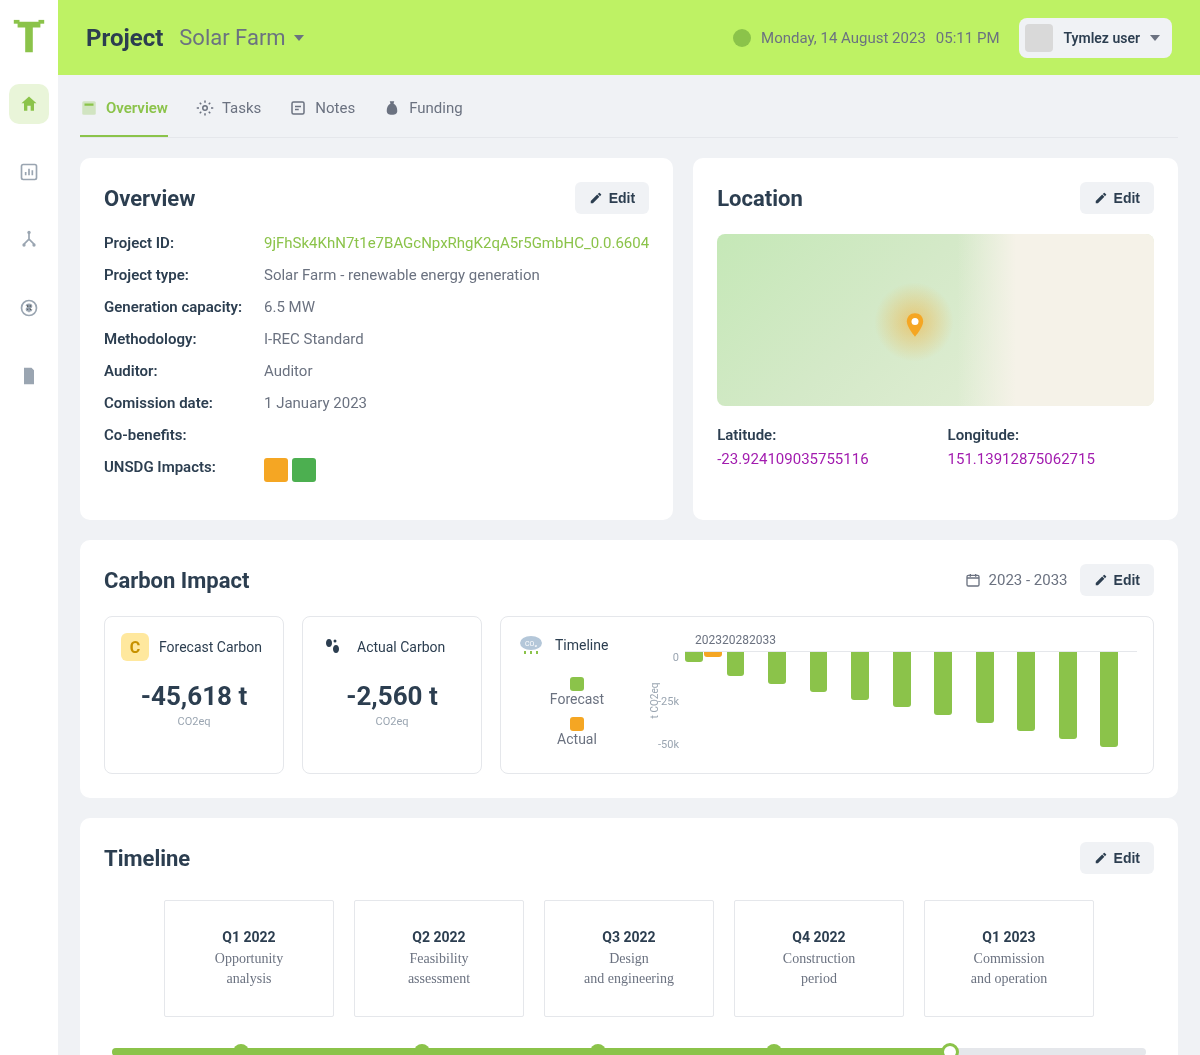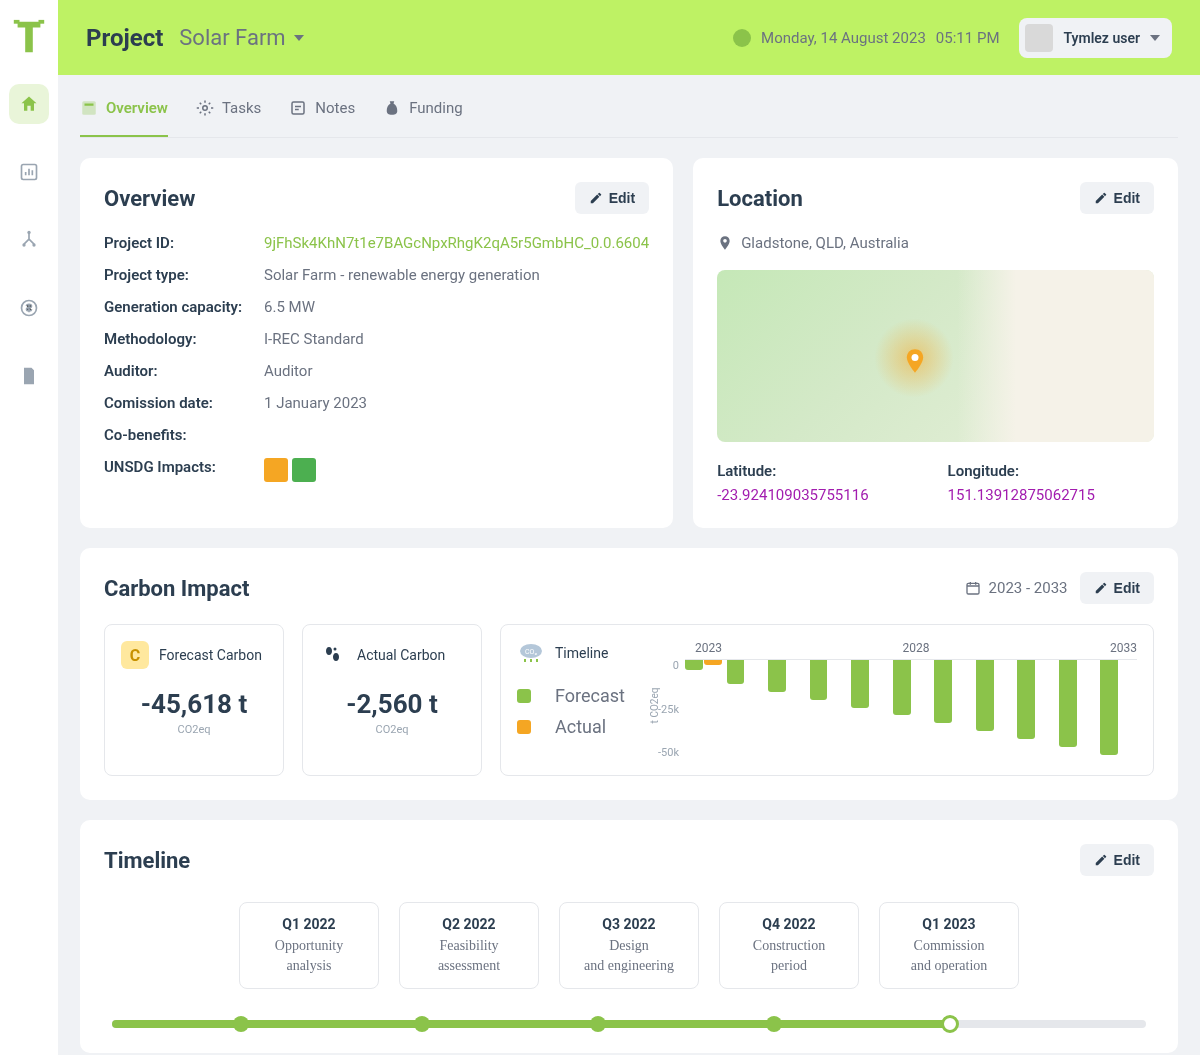--- a/index.html
+++ b/index.html
@@ -50,33 +50,33 @@
 .carbon-row { display: flex; gap: 18px; }
 .metric-card { border: 1px solid #e5e7eb; border-radius: 8px; padding: 16px; width: 180px; }
 .metric-head { display: flex; align-items: center; gap: 10px; margin-bottom: 20px; }
 .metric-icon { width: 28px; height: 28px; border-radius: 6px; display: flex; align-items: center; justify-content: center; font-weight: 700; }
 .metric-title { font-weight: 400; font-size: 14px; }
 .metric-value { font-size: 26px; font-weight: 700; text-align: center; }
 .metric-unit { font-size: 11px; color: #9aa5b1; text-align: center; margin-top: 4px; }
 .timeline-card { border: 1px solid #e5e7eb; border-radius: 8px; padding: 16px; flex: 1; display: flex; gap: 18px; }
 .timeline-legend { width: 120px; }
 .legend-head { display: flex; align-items: center; gap: 10px; margin-bottom: 20px; }
-.legend-item { display: flex; align-items: center; gap: 24px; font-size: 18px; color: #6b7280; margin-bottom: 10px; }
+.legend-item { display: flex; align-items: center; gap: 0; font-size: 14px; color: #6b7280; margin-bottom: 10px; flex-direction: column; }
 .legend-sw { width: 14px; height: 14px; border-radius: 3px; }
 .chart-area { flex: 1; position: relative; }
-.chart-years { display: flex; justify-content: space-between; font-size: 12px; color: #6b7280; margin-bottom: 4px; padding-left: 40px; }
+.chart-years { display: flex; font-size: 12px; color: #6b7280; margin-bottom: 4px; padding-left: 40px; }
 .chart-body { display: flex; height: 100px; }
 .chart-yaxis { display: flex; flex-direction: column; justify-content: space-between; font-size: 11px; color: #9aa5b1; width: 30px; text-align: right; padding-right: 6px; }
 .chart-ylabel { position: absolute; left: -18px; top: 50%; transform: rotate(-90deg); font-size: 10px; color: #9aa5b1; }
 .chart-bars { flex: 1; display: flex; align-items: flex-start; gap: 5px; border-top: 1px solid #e5e7eb; }
 .bar-group { flex: 1; display: flex; gap: 1px; height: 100%; }
 .bar { width: 100%; border-radius: 0 0 3px 3px; }
 .date-range { display: flex; align-items: center; gap: 8px; color: #6b7280; font-size: 15px; }
 .phases { display: flex; gap: 20px; margin: 26px 0 30px; justify-content: center; }
-.phase { border: 1px solid #e5e7eb; border-radius: 8px; padding: 13px 20px; width: 140px; text-align: center; }
+.phase { border: 1px solid #e5e7eb; border-radius: 2px; padding: 28px 20px; width: 170px; text-align: center; }
 .phase-title { font-weight: 700; font-size: 14px; margin-bottom: 4px; }
 .phase-desc { font-size: 14px; color: #6b7280; line-height: 1.4; font-family: Liberation Serif, serif; }
 .track { position: relative; height: 10px; margin: 0 8px; }
 .track-bg { position: absolute; width: 100%; height: 8px; background: #e5e7eb; border-radius: 4px; top: 1px; }
 .track-fill { position: absolute; width: 81%; height: 8px; background: #8bc34a; border-radius: 4px; top: 1px; }
 .track-dot { position: absolute; width: 16px; height: 16px; background: #8bc34a; border-radius: 50%; top: -3px; transform: translateX(-50%); }
 .track-dot.open { background: #fff; border: 3px solid #8bc34a; width: 18px; height: 18px; top: -4px; }
 .chev { width: 0; height: 0; border-left: 5px solid transparent; border-right: 5px solid transparent; border-top: 6px solid #6b7280; }
 </style>
 </head>
@@ -226,26 +226,20 @@
 
         <div class="card" style="flex:1">
           <div class="card-header">
             <div class="card-title">Location</div>
             <button class="edit-btn">
               <svg width="14" height="14" viewBox="0 0 24 24">
                   <path fill="currentColor" d="M3 17.25V21h3.75L17.81 9.94l-3.75-3.75zM20.71 7.04a1 1 0 000-1.41l-2.34-2.34a1 1 0 00-1.41 0l-1.83 1.83 3.75 3.75z"></path>
                 </svg>
               <span>Edit</span>
             </button>
-          </div>
-          <div class="location-row">
-            <svg width="16" height="16" viewBox="0 0 24 24">
-                <path fill="currentColor" d="M12 2C8 2 5 5 5 9c0 5 7 13 7 13s7-8 7-13c0-4-3-7-7-7zm0 9.5A2.5 2.5 0 1112 6a2.5 2.5 0 010 5.5z"></path>
-              </svg>
-            <span>Gladstone, QLD, Australia</span>
           </div>
           <div class="map">
             <div class="map-glow"></div>
             <svg class="map-pin" viewBox="0 0 24 24">
                 <path fill="#f5a623" d="M12 2C8 2 5 5 5 9c0 5 7 13 7 13s7-8 7-13c0-4-3-7-7-7z"></path>
                 <circle cx="12" cy="9" r="3" fill="#fff"></circle>
               </svg>
           </div>
           <div class="coord-row">
             <div class="coord">

